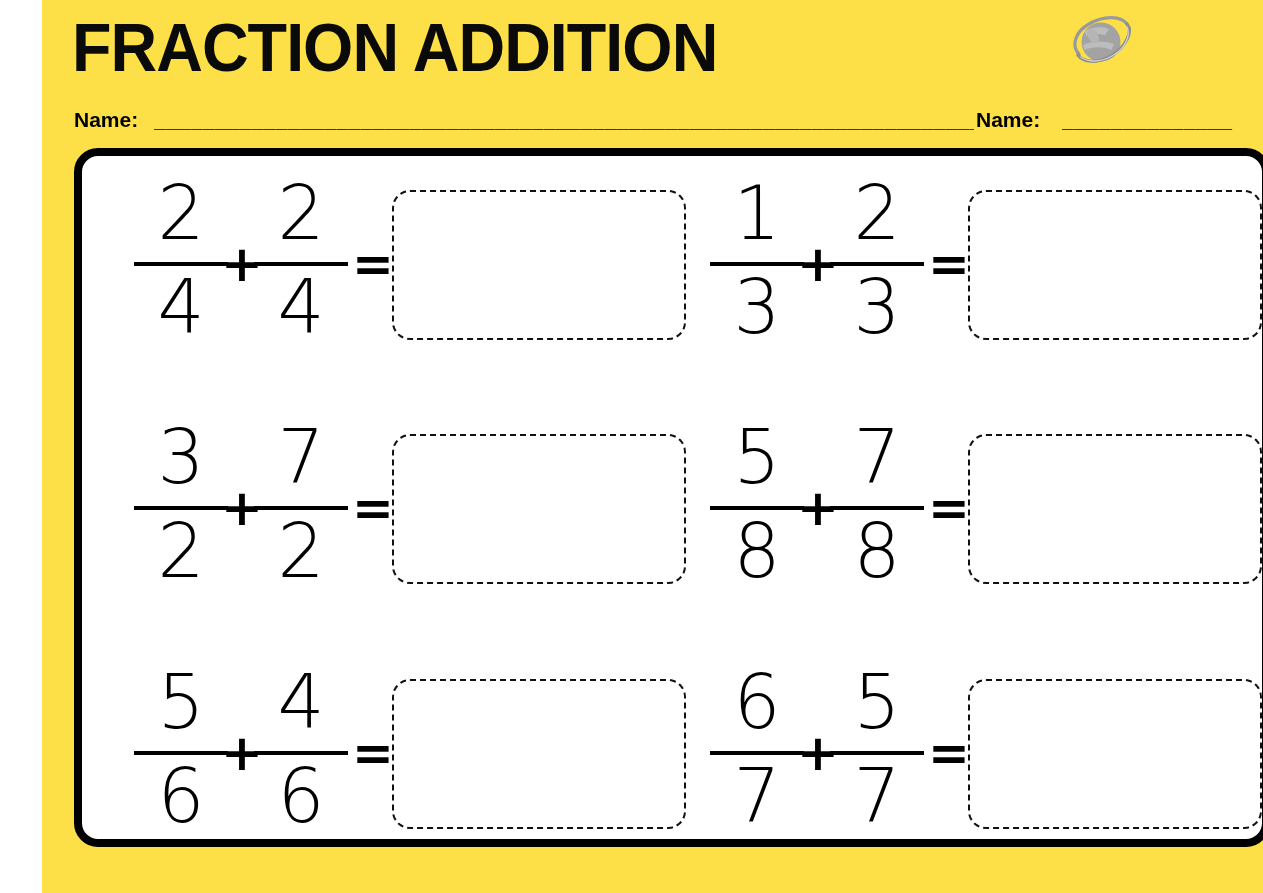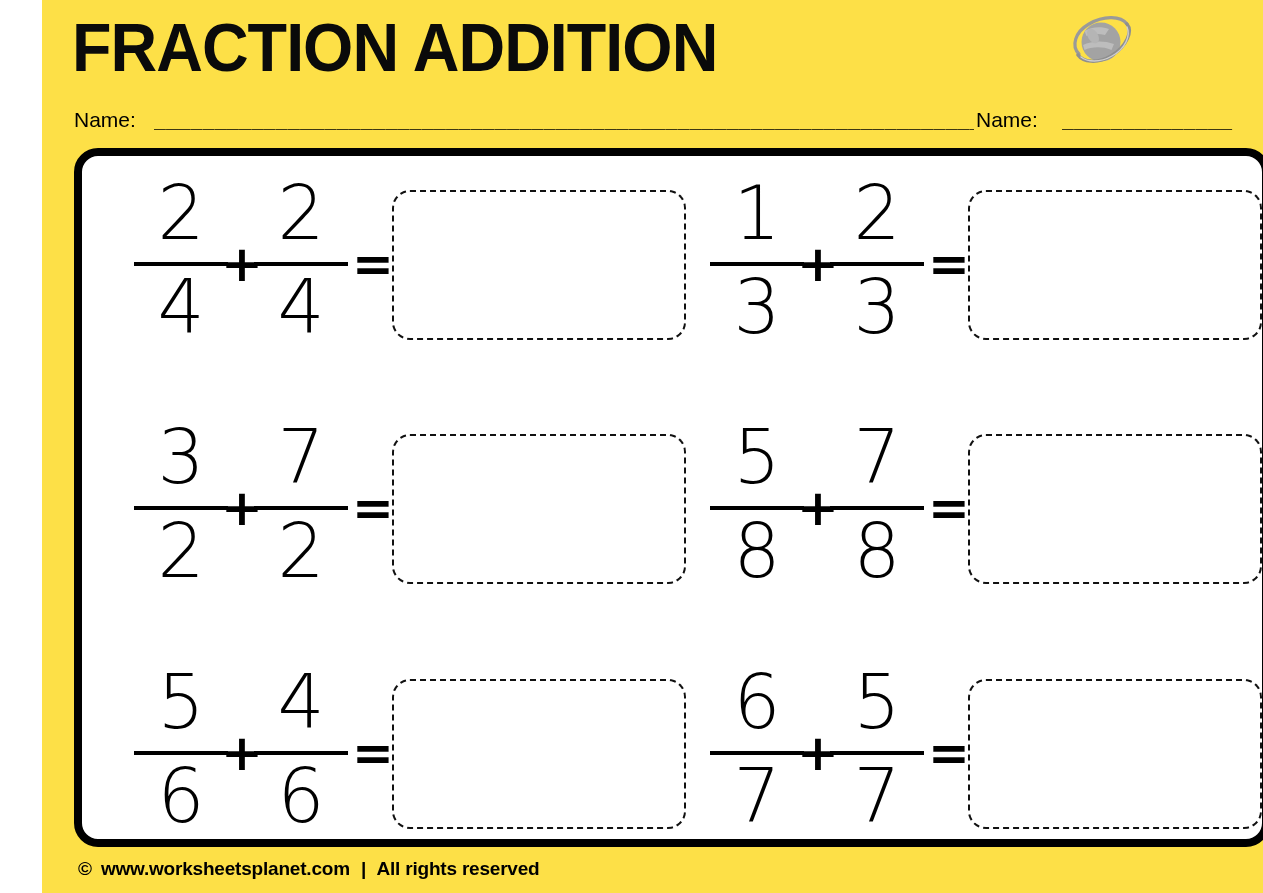--- a/index.html
+++ b/index.html
@@ -86,21 +86,21 @@
   
   #info-row {
     position: absolute;
     left: 32px;
     top: 104px;
     width: 1196px;
     height: 34px;
   }
   .info-label {
     font-size: 21px;
-    font-weight: normal;
+    font-weight: bold;
     color: #000;
     white-space: nowrap;
   }
   .info-rule {
     font-size: 21px;
     font-weight: bold;
     color: #000;
     letter-spacing: 0.5px;
     overflow: hidden;
     white-space: nowrap;
@@ -350,20 +350,14 @@
           <div class="frac-bar"></div>
           <div class="frac-den">7</div>
         </div>
         <div class="op-equals">=</div>
         <div class="answer-box"></div>
       </div>
 
     </div>
   </div>
 
-  <div id="footer">
-    <span id="copyright-icon">©</span>
-    <span>www.worksheetsplanet.com</span>
-    <span id="footer-sep">|</span>
-    <span>All rights reserved</span>
-  </div>
 
 </div>
 
 </body></html>

